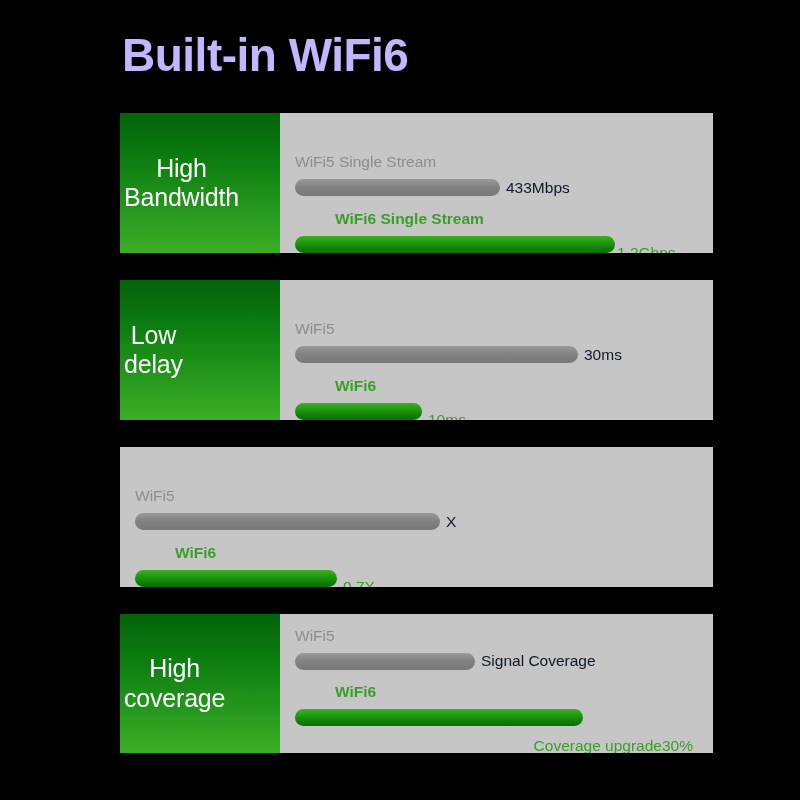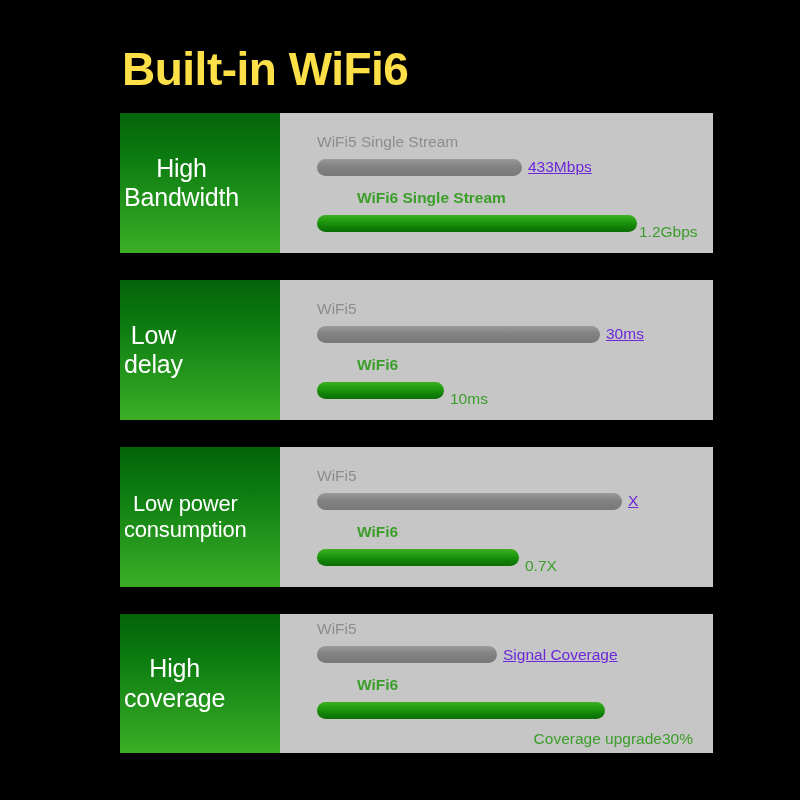--- a/index.html
+++ b/index.html
@@ -20,24 +20,24 @@
     position: relative;
     width: 800px;
     height: 800px;
     background: #000000;
   }
 
   
   .page-title {
     position: absolute;
     left: 122px;
-    top: 44px;
+    top: 30px;
     font-size: 46px;
     font-weight: bold;
-    color: #fde047;
+    color: #c4b5fd;
     letter-spacing: -0.5px;
     line-height: 1.1;
     white-space: nowrap;
   }
 
   
   .cards {
     position: absolute;
     left: 120px;
     top: 113px;
@@ -77,25 +77,25 @@
     letter-spacing: -0.2px;
   }
   .card-label-text.small { font-size: 22px; }
 
   
   .card-body {
     flex: 1 1 auto;
     position: relative;
     background: #c6c6c6;
     box-sizing: border-box;
-    padding-left: 37px;
+    padding-left: 15px;
     padding-right: 10px;
     display: flex;
     flex-direction: column;
-    justify-content: center;
+    justify-content: flex-end;
   }
 
   .bar-group { position: relative; }
   .bar-group.wifi5 { margin-bottom: 14px; }
 
   .bar-caption {
     font-size: 15.5px;
     line-height: 1;
     margin-bottom: 9px;
     white-space: nowrap;
@@ -120,21 +120,21 @@
   .bar.green {
     background: linear-gradient(to bottom, #3fae22 0%, #219c10 35%, #0f7d06 75%, #0c6d05 100%);
   }
 
   .bar-value {
     font-size: 15.5px;
     line-height: 1;
     white-space: nowrap;
     padding-left: 6px;
   }
-  .bar-value.gray { color: #6d28d9; text-decoration: underline; }
+  .bar-value.gray { color: #0f172a; }
   .bar-value.green { color: #3b9e2a; margin-top: 17px; }
 
   
   .bar-value-below {
     font-size: 15.5px;
     line-height: 1;
     color: #3b9e2a;
     white-space: nowrap;
     text-align: right;
     padding-top: 11px;
@@ -200,26 +200,20 @@
           <div class="bar-row">
             <div class="bar green" style="width:127px"></div>
             <div class="bar-value green">10ms</div>
           </div>
         </div>
 
       </div>
     </div>
 
     <div class="card card-h140">
-      <div class="card-label">
-        <div class="card-label-text small">
-          <span>Low power</span><br>
-          <span>consumption</span>
-        </div>
-      </div>
       <div class="card-body">
 
         <div class="bar-group wifi5">
           <div class="bar-caption gray">WiFi5</div>
           <div class="bar-row">
             <div class="bar gray" style="width:305px"></div>
             <div class="bar-value gray">X</div>
           </div>
         </div>
 

